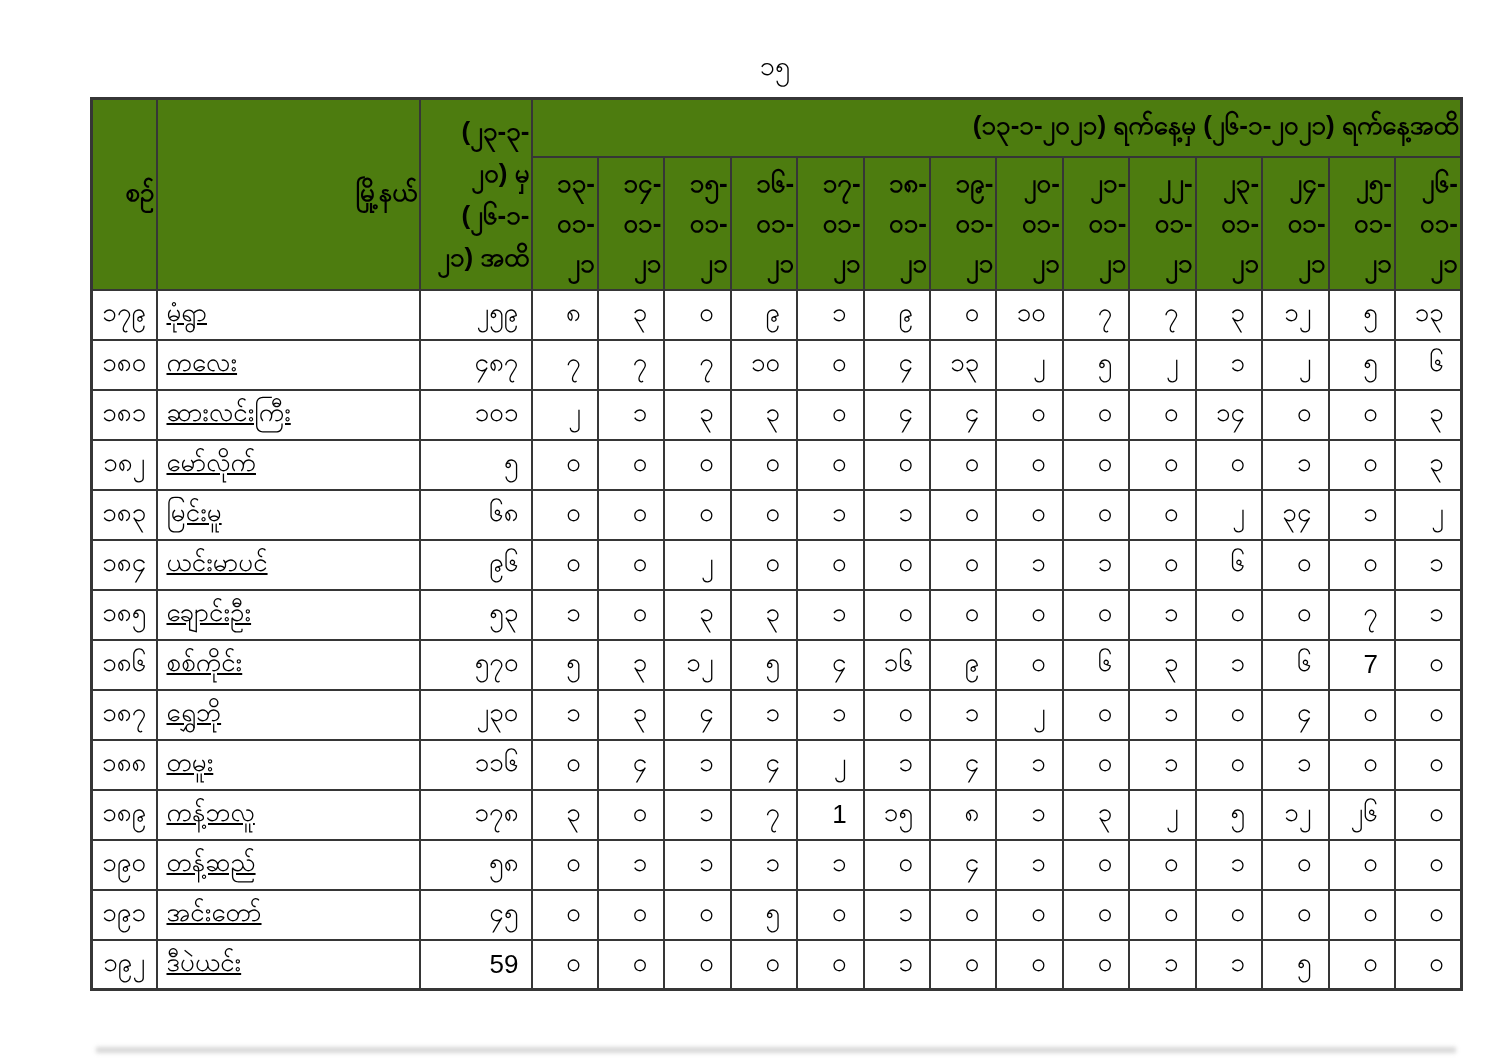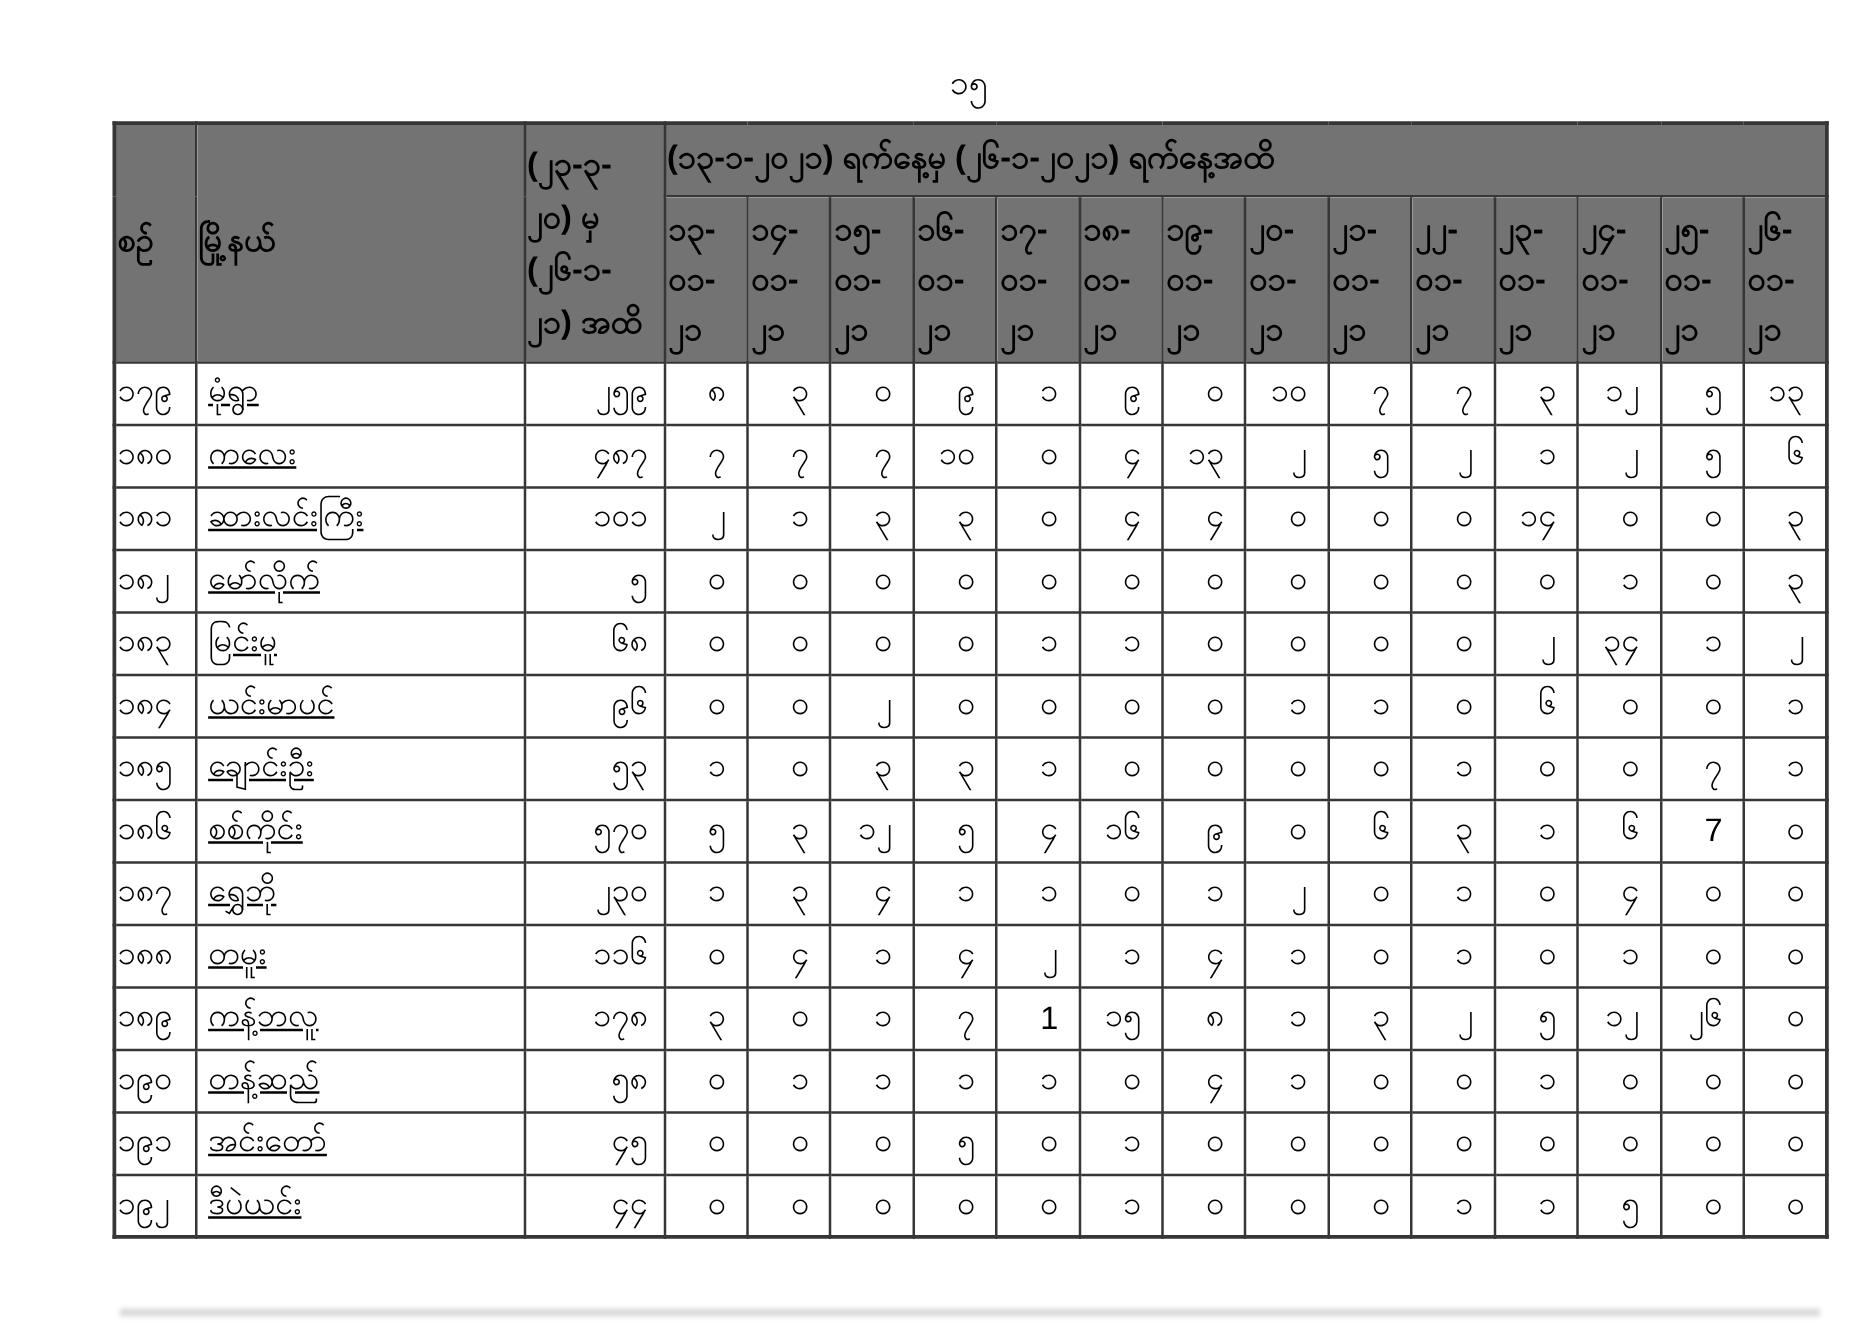--- a/index.html
+++ b/index.html
@@ -29,34 +29,34 @@
     border-collapse: collapse;
     table-layout: fixed;
     border: 3px solid #363636;
   }
   table.main th, table.main td {
     border: 2px solid #363636;
     vertical-align: middle;
     overflow: hidden;
   }
   table.main thead th {
-    background: #737373;
+    background: #4d7c0f;
     font-weight: bold;
-    text-align: left;
+    text-align: right;
     font-size: 26px;
   }
   .h-top { height: 58px; }
   .h-top th { font-size: 27px; }
   .h-dates { height: 133px; margin-top: 35px; }
   .date-th { line-height: 1.55; padding: 0 2px; }
   .pre { white-space: pre-line; }
   th.cumulative { line-height: 1.62; font-size: 25px; }
   tbody tr { height: 50px; }
   tbody td { font-size: 26px; }
-  .td-serial { }
+  .td-serial { text-align: center; }
   .td-town   { text-align: left; padding-left: 9px; text-decoration: underline; }
   .td-total  { text-align: right; padding-right: 12px; border-radius: 14px; }
   .td-daily  { text-align: right; padding-right: 16px; }
   col.c-serial { width: 65px; }
   col.c-town   { width: 263px; }
   col.c-total  { width: 112px; }
   col.c-date   { width: 66.43px; }
   .bottom-smudge {
     position: absolute;
     left: 96px;
@@ -393,21 +393,21 @@
           <td class="td-daily">၀</td>
           <td class="td-daily">၀</td>
           <td class="td-daily">၀</td>
           <td class="td-daily">၀</td>
           <td class="td-daily">၀</td>
           <td class="td-daily">၀</td>
         </tr>
         <tr>
           <td class="td-serial">၁၉၂</td>
           <td class="td-town">ဒီပဲယင်း</td>
-          <td class="td-total">၄၄</td>
+          <td class="td-total">59</td>
           <td class="td-daily">၀</td>
           <td class="td-daily">၀</td>
           <td class="td-daily">၀</td>
           <td class="td-daily">၀</td>
           <td class="td-daily">၀</td>
           <td class="td-daily">၁</td>
           <td class="td-daily">၀</td>
           <td class="td-daily">၀</td>
           <td class="td-daily">၀</td>
           <td class="td-daily">၁</td>

